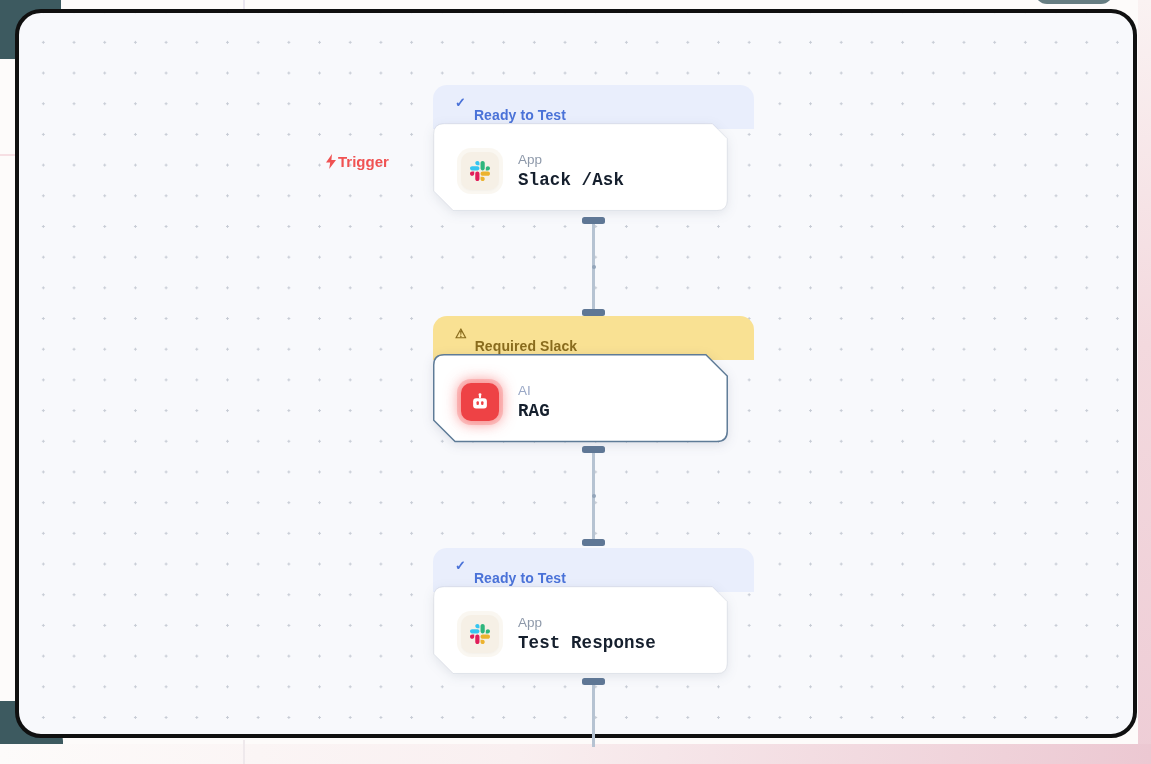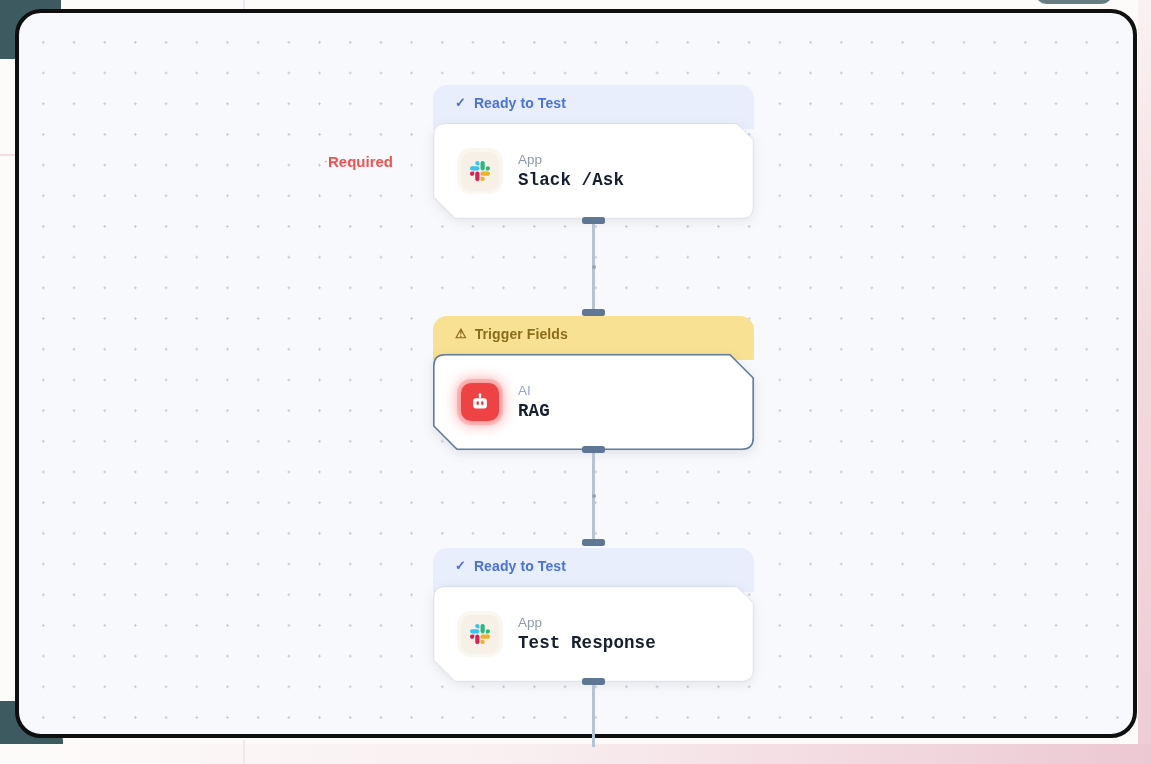--- a/index.html
+++ b/index.html
@@ -32,23 +32,23 @@
   
   .node { position:absolute; left:414px; width:321px; }
   .node-1 { top:72px; }  .node-2 { top:303px; }  .node-3 { top:535px; }
 
   .badge { position:absolute; top:0; left:0; width:321px; height:44px;
     border-radius:14px 14px 0 0; display:flex; align-items:flex-start;
     padding:9px 0 0 22px; font-size:14px; font-weight:700; gap:8px; }
   .badge-ready { background:var(--badge-blue-bg,#e9eefc); color:var(--accent-blue,#4a72d8); }
   .badge-warning { background:var(--badge-yellow-bg,#f9e193); color:var(--badge-yellow-text,#8a6c1d); }
   .badge .b-icon { font-size:13px; line-height:18px; }
-  .badge .b-label { line-height:18px; letter-spacing:.1px; }
-
-  .card { position:absolute; top:38px; left:0; width:321px; height:96px; }
+  .badge .b-label { line-height:18px; letter-spacing:.1px;margin-top:12px; }
+
+  .card { position:absolute; top:38px; left:0; width:295px; height:96px; }
   .card svg.shape { position:absolute; inset:0; overflow:visible; }
   .card .shape path { fill:#ffffff; }
   .card-plain .shape path { stroke:rgba(120,135,160,.18); stroke-width:1;
     filter:drop-shadow(0 3px 6px rgba(30,45,80,.10)); }
   .card-selected .shape path { stroke:var(--node-border-selected,#5e7b97); stroke-width:1.6;
     filter:drop-shadow(0 3px 6px rgba(30,45,80,.12)); }
 
   .card-content { position:absolute; inset:0; display:flex; align-items:center;
     padding-left:28px; gap:19px; }
   .icon-tile { width:38px; height:38px; border-radius:10px; flex:0 0 auto;
@@ -90,21 +90,21 @@
 <div class="deco deco-line-h"></div>
 <div class="deco deco-line-v1"></div>
 <div class="deco deco-line-v2"></div>
 
 <div class="frame">
 
   <div class="trigger">
     <svg width="12" height="15" viewBox="0 0 12 15">
       <polygon points="7,0 1,8.6 5.2,8.6 4.2,15 11,6 6.4,6" fill="#f05252"></polygon>
     </svg>
-    <span>Required</span>
+    <span>Trigger</span>
   </div>
 
   <div class="node node-1">
     <div class="badge badge-ready">
       <span class="b-icon">✓</span>
       <span class="b-label">Ready to Test</span>
     </div>
     <div class="card card-plain">
       <svg class="shape" viewBox="0 0 321 96">
         <path d="M 12 0.8 L 304 0.8 L 320.2 17 L 320.2 84 Q 320.2 95.2 309 95.2 L 22 95.2 L 0.8 74 L 0.8 12 Q 0.8 0.8 12 0.8 Z"></path>
@@ -129,21 +129,21 @@
   <div class="connector connector-1">
     <div class="conn-line"></div>
       <div class="conn-dot"></div>
     <div class="conn-cap cap-top"></div>
     <div class="conn-cap cap-bottom"></div>
   </div>
 
   <div class="node node-2">
     <div class="badge badge-warning">
       <span class="b-icon">⚠</span>
-      <span class="b-label">Trigger Fields</span>
+      <span class="b-label">Required Slack</span>
     </div>
     <div class="card card-selected">
       <svg class="shape" viewBox="0 0 321 96">
         <path d="M 12 0.8 L 297 0.8 L 320.2 24 L 320.2 84 Q 320.2 95.2 309 95.2 L 24 95.2 L 0.8 72 L 0.8 12 Q 0.8 0.8 12 0.8 Z"></path>
       </svg>
       <div class="card-content">
         <div class="icon-tile tile-ai">
           <svg width="22" height="22" viewBox="0 0 24 24">
             <rect x="4.5" y="8" width="15" height="11" rx="3.2" fill="#ffffff"></rect>
             <rect x="8.2" y="11.2" width="2.6" height="4.2" rx="1.2" fill="#ee4245"></rect>

